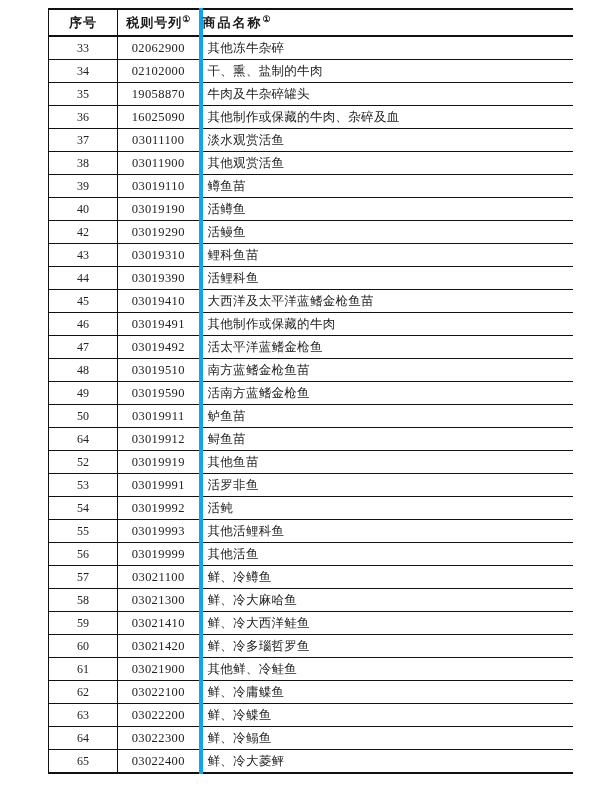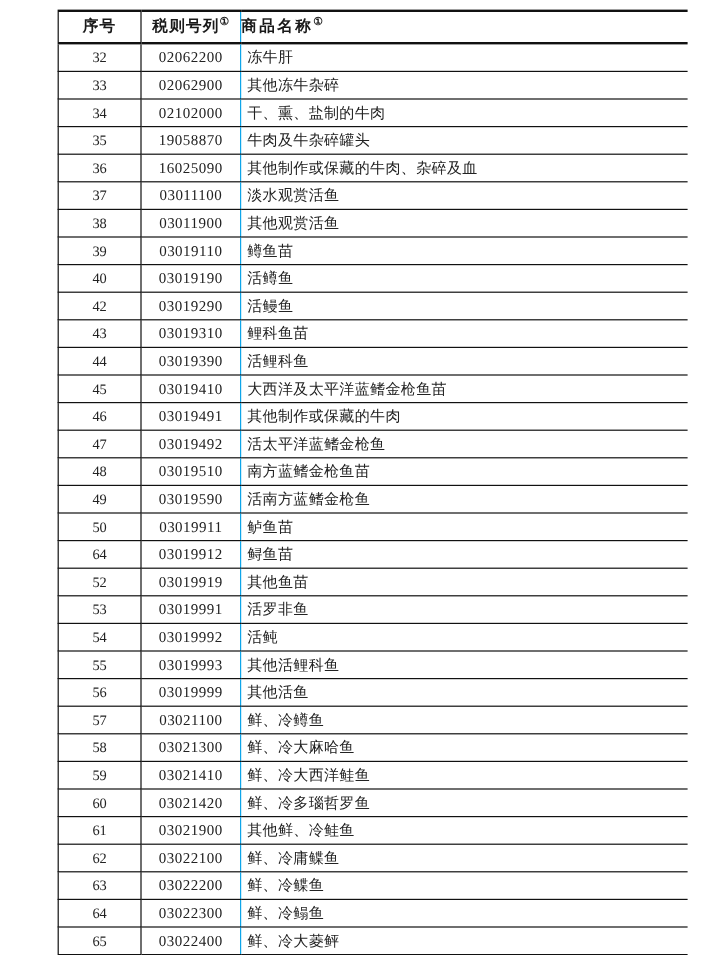--- a/index.html
+++ b/index.html
@@ -45,21 +45,21 @@
   }
   
   .tariff-table th.seq,
   .tariff-table td.seq {
     border-left: 1px solid #111111;
     border-right: 1px solid #111111;
     text-align: center;
   }
   .tariff-table th.code,
   .tariff-table td.code {
-    border-right: 1px solid #0ea5e9;
+    border-right: 4px solid #0ea5e9;
     text-align: center;
   }
   .tariff-table th.name,
   .tariff-table td.name {
     text-align: left;
     padding-left: 5px;
   }
   .tariff-table thead th {
     font-family: "DejaVu Serif", "Liberation Serif", serif;
     font-weight: bold;
@@ -110,25 +110,20 @@
     </colgroup>
     <thead>
       <tr>
         <th class="seq">序号</th>
         <th class="code"><span>税则号列</span><span class="note-mark">①</span></th>
         <th class="name"><span>商品名称</span><span class="note-mark">①</span></th>
       </tr>
     </thead>
     <tbody id="table-body">
         <tr>
-          <td class="seq">32</td>
-          <td class="code">02062200</td>
-          <td class="name">冻牛肝</td>
-        </tr>
-        <tr>
           <td class="seq">33</td>
           <td class="code">02062900</td>
           <td class="name">其他冻牛杂碎</td>
         </tr>
         <tr>
           <td class="seq">34</td>
           <td class="code">02102000</td>
           <td class="name">干、熏、盐制的牛肉</td>
         </tr>
         <tr>

